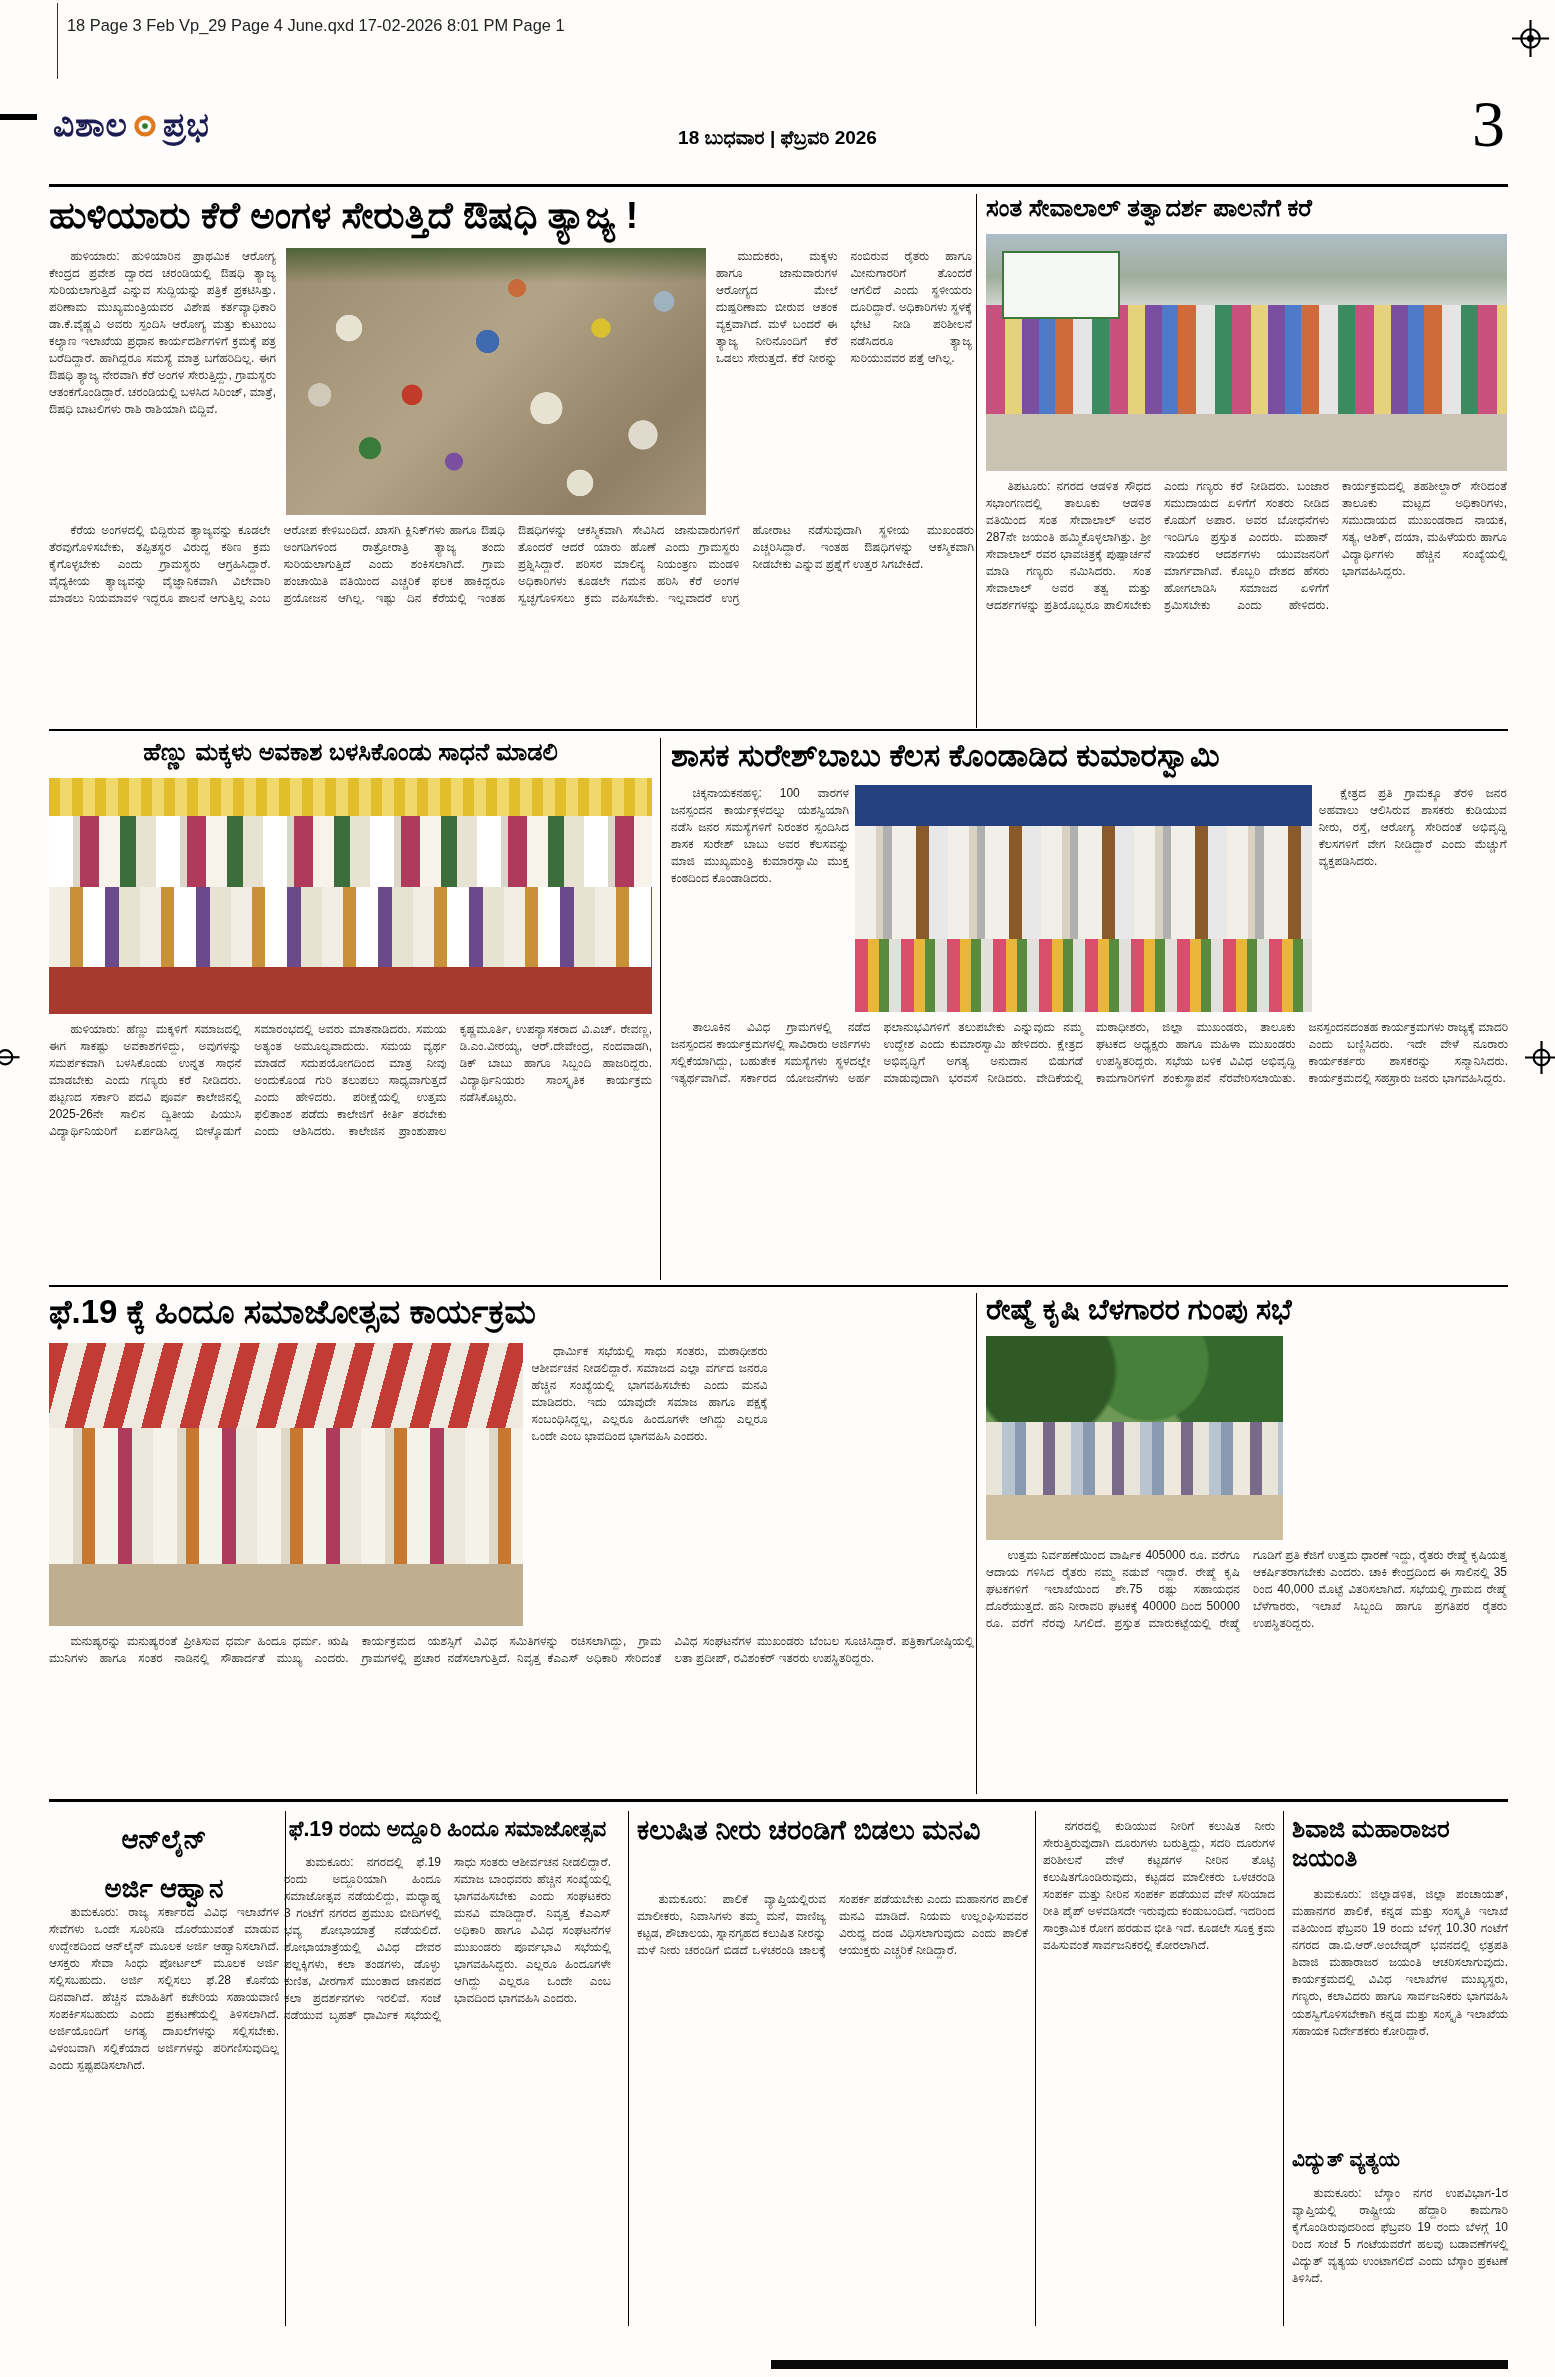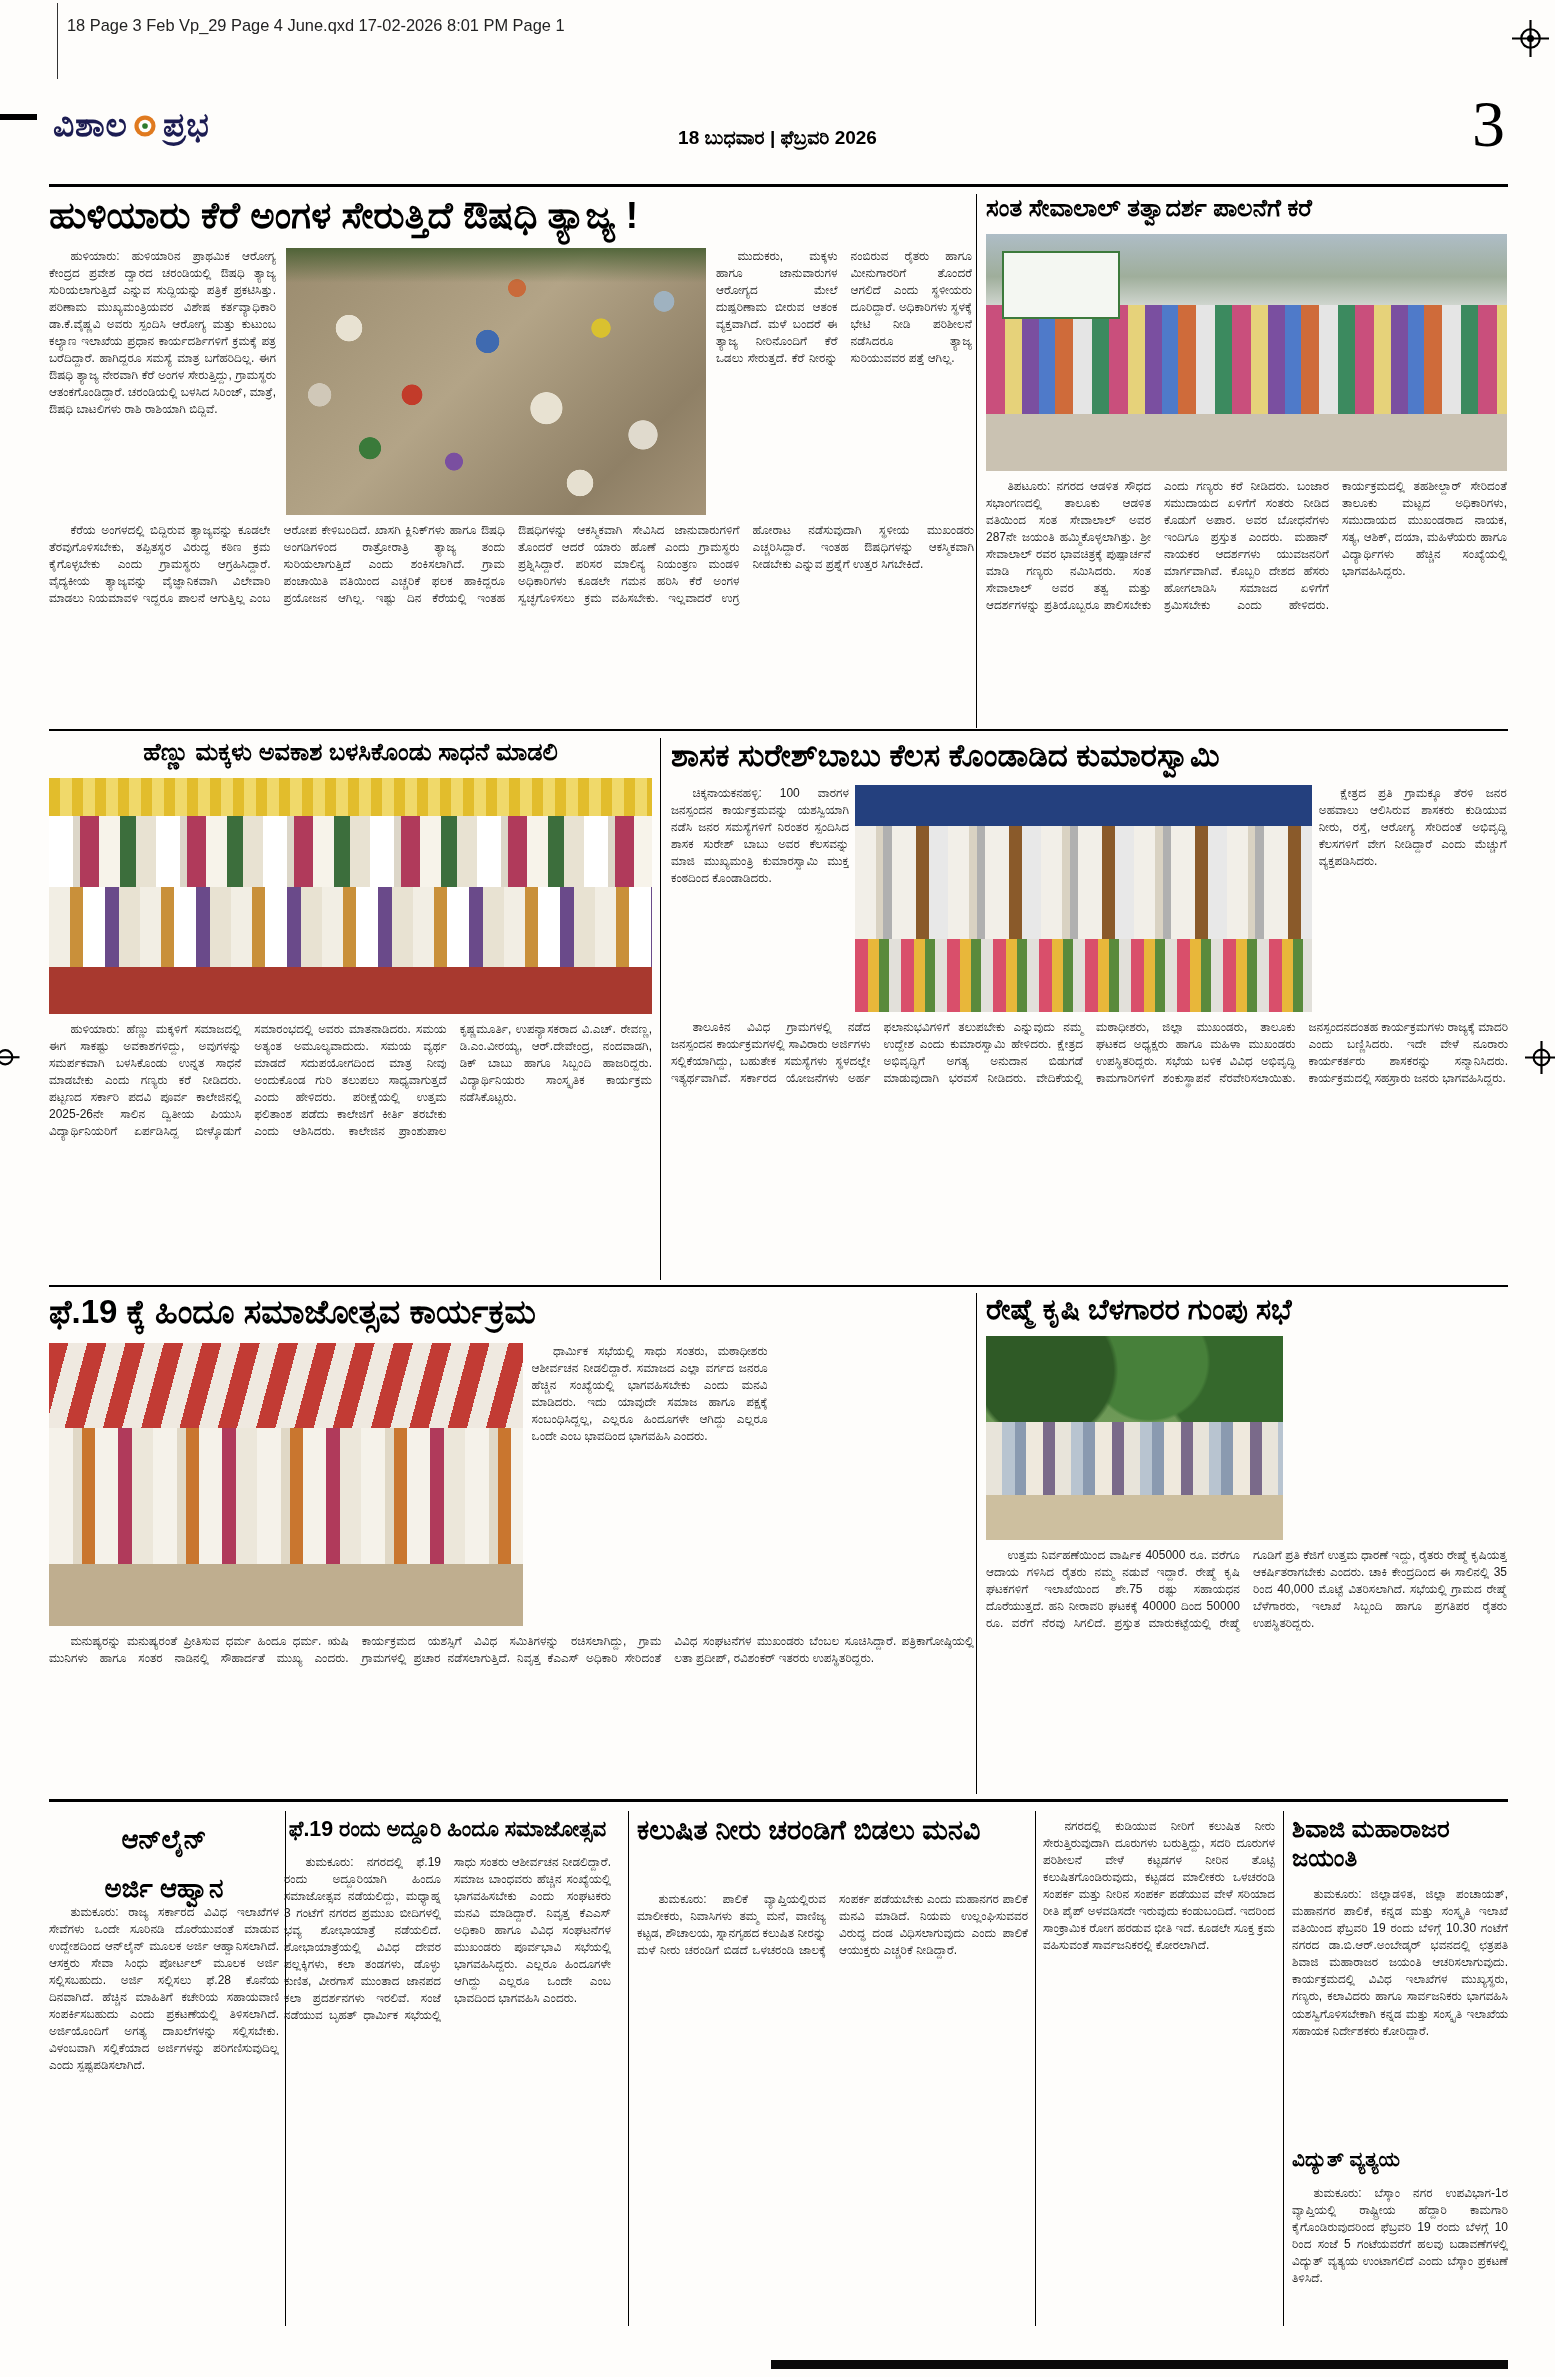--- a/index.html
+++ b/index.html
@@ -158,21 +158,21 @@
       <div class="carpet"></div>
     </div>
     <div class="body-txt cols3" style="margin-top:7.1px;height:254px">ಹುಳಿಯಾರು: ಹೆಣ್ಣು ಮಕ್ಕಳಿಗೆ ಸಮಾಜದಲ್ಲಿ ಈಗ ಸಾಕಷ್ಟು ಅವಕಾಶಗಳಿದ್ದು, ಅವುಗಳನ್ನು ಸಮರ್ಪಕವಾಗಿ ಬಳಸಿಕೊಂಡು ಉನ್ನತ ಸಾಧನೆ ಮಾಡಬೇಕು ಎಂದು ಗಣ್ಯರು ಕರೆ ನೀಡಿದರು. ಪಟ್ಟಣದ ಸರ್ಕಾರಿ ಪದವಿ ಪೂರ್ವ ಕಾಲೇಜಿನಲ್ಲಿ 2025-26ನೇ ಸಾಲಿನ ದ್ವಿತೀಯ ಪಿಯುಸಿ ವಿದ್ಯಾರ್ಥಿನಿಯರಿಗೆ ಏರ್ಪಡಿಸಿದ್ದ ಬೀಳ್ಕೊಡುಗೆ ಸಮಾರಂಭದಲ್ಲಿ ಅವರು ಮಾತನಾಡಿದರು. ಸಮಯ ಅತ್ಯಂತ ಅಮೂಲ್ಯವಾದುದು. ಸಮಯ ವ್ಯರ್ಥ ಮಾಡದೆ ಸದುಪಯೋಗದಿಂದ ಮಾತ್ರ ನೀವು ಅಂದುಕೊಂಡ ಗುರಿ ತಲುಪಲು ಸಾಧ್ಯವಾಗುತ್ತದೆ ಎಂದು ಹೇಳಿದರು. ಪರೀಕ್ಷೆಯಲ್ಲಿ ಉತ್ತಮ ಫಲಿತಾಂಶ ಪಡೆದು ಕಾಲೇಜಿಗೆ ಕೀರ್ತಿ ತರಬೇಕು ಎಂದು ಆಶಿಸಿದರು. ಕಾಲೇಜಿನ ಪ್ರಾಂಶುಪಾಲ ಕೃಷ್ಣಮೂರ್ತಿ, ಉಪನ್ಯಾಸಕರಾದ ವಿ.ಎಚ್. ರೇವಣ್ಣ, ಡಿ.ಎಂ.ವೀರಯ್ಯ, ಆರ್.ದೇವೇಂದ್ರ, ನಂದವಾಡಗಿ, ಡಿಕ್ ಬಾಬು ಹಾಗೂ ಸಿಬ್ಬಂದಿ ಹಾಜರಿದ್ದರು. ವಿದ್ಯಾರ್ಥಿನಿಯರು ಸಾಂಸ್ಕೃತಿಕ ಕಾರ್ಯಕ್ರಮ ನಡೆಸಿಕೊಟ್ಟರು.</div>
   </div>
 
   <div class="vline" style="left:660px;top:738px;height:542px"></div>
 
   <div class="article" style="left:671px;top:738px;width:837px;height:541px">
     <div class="hl" style="font-size:31px;height:47px">ಶಾಸಕ ಸುರೇಶ್‌ಬಾಬು ಕೆಲಸ ಕೊಂಡಾಡಿದ ಕುಮಾರಸ್ವಾಮಿ</div>
     <div class="row" style="gap:6.4px;height:227px">
-      <div class="body-txt" style="width:178px;height:227px">ಚಿಕ್ಕನಾಯಕನಹಳ್ಳಿ: 100 ವಾರಗಳ ಜನಸ್ಪಂದನ ಕಾರ್ಯಕ್ರಮವನ್ನು ಯಶಸ್ವಿಯಾಗಿ ನಡೆಸಿ ಜನರ ಸಮಸ್ಯೆಗಳಿಗೆ ನಿರಂತರ ಸ್ಪಂದಿಸಿದ ಶಾಸಕ ಸುರೇಶ್ ಬಾಬು ಅವರ ಕೆಲಸವನ್ನು ಮಾಜಿ ಮುಖ್ಯಮಂತ್ರಿ ಕುಮಾರಸ್ವಾಮಿ ಮುಕ್ತ ಕಂಠದಿಂದ ಕೊಂಡಾಡಿದರು.</div>
+      <div class="body-txt" style="width:178px;height:227px">ಚಿಕ್ಕನಾಯಕನಹಳ್ಳಿ: 100 ವಾರಗಳ ಜನಸ್ಪಂದನ ಕಾರ್ಯಕ್ಗಳದಲ್ನು ಯಶಸ್ವಿಯಾಗಿ ನಡೆಸಿ ಜನರ ಸಮಸ್ಯೆಗಳಿಗೆ ನಿರಂತರ ಸ್ಪಂದಿಸಿದ ಶಾಸಕ ಸುರೇಶ್ ಬಾಬು ಅವರ ಕೆಲಸವನ್ನು ಮಾಜಿ ಮುಖ್ಯಮಂತ್ರಿ ಕುಮಾರಸ್ವಾಮಿ ಮುಕ್ತ ಕಂಠದಿಂದ ಕೊಂಡಾಡಿದರು.</div>
       <div class="photo ph-stage" style="width:457px;height:227px">
         <div class="banner"></div>
         <div class="people"></div>
         <div class="flowers"></div>
       </div>
       <div class="body-txt" style="width:188px;height:227px">ಕ್ಷೇತ್ರದ ಪ್ರತಿ ಗ್ರಾಮಕ್ಕೂ ತೆರಳಿ ಜನರ ಅಹವಾಲು ಆಲಿಸಿರುವ ಶಾಸಕರು ಕುಡಿಯುವ ನೀರು, ರಸ್ತೆ, ಆರೋಗ್ಯ ಸೇರಿದಂತೆ ಅಭಿವೃದ್ಧಿ ಕೆಲಸಗಳಿಗೆ ವೇಗ ನೀಡಿದ್ದಾರೆ ಎಂದು ಮೆಚ್ಚುಗೆ ವ್ಯಕ್ತಪಡಿಸಿದರು.</div>
     </div>
     <div class="body-txt cols4" style="margin-top:7.1px;height:254px">ತಾಲೂಕಿನ ವಿವಿಧ ಗ್ರಾಮಗಳಲ್ಲಿ ನಡೆದ ಜನಸ್ಪಂದನ ಕಾರ್ಯಕ್ರಮಗಳಲ್ಲಿ ಸಾವಿರಾರು ಅರ್ಜಿಗಳು ಸಲ್ಲಿಕೆಯಾಗಿದ್ದು, ಬಹುತೇಕ ಸಮಸ್ಯೆಗಳು ಸ್ಥಳದಲ್ಲೇ ಇತ್ಯರ್ಥವಾಗಿವೆ. ಸರ್ಕಾರದ ಯೋಜನೆಗಳು ಅರ್ಹ ಫಲಾನುಭವಿಗಳಿಗೆ ತಲುಪಬೇಕು ಎನ್ನುವುದು ನಮ್ಮ ಉದ್ದೇಶ ಎಂದು ಕುಮಾರಸ್ವಾಮಿ ಹೇಳಿದರು. ಕ್ಷೇತ್ರದ ಅಭಿವೃದ್ಧಿಗೆ ಅಗತ್ಯ ಅನುದಾನ ಬಿಡುಗಡೆ ಮಾಡುವುದಾಗಿ ಭರವಸೆ ನೀಡಿದರು. ವೇದಿಕೆಯಲ್ಲಿ ಮಠಾಧೀಶರು, ಜಿಲ್ಲಾ ಮುಖಂಡರು, ತಾಲೂಕು ಘಟಕದ ಅಧ್ಯಕ್ಷರು ಹಾಗೂ ಮಹಿಳಾ ಮುಖಂಡರು ಉಪಸ್ಥಿತರಿದ್ದರು. ಸಭೆಯ ಬಳಿಕ ವಿವಿಧ ಅಭಿವೃದ್ಧಿ ಕಾಮಗಾರಿಗಳಿಗೆ ಶಂಕುಸ್ಥಾಪನೆ ನೆರವೇರಿಸಲಾಯಿತು. ಜನಸ್ಪಂದನದಂತಹ ಕಾರ್ಯಕ್ರಮಗಳು ರಾಜ್ಯಕ್ಕೆ ಮಾದರಿ ಎಂದು ಬಣ್ಣಿಸಿದರು. ಇದೇ ವೇಳೆ ನೂರಾರು ಕಾರ್ಯಕರ್ತರು ಶಾಸಕರನ್ನು ಸನ್ಮಾನಿಸಿದರು. ಕಾರ್ಯಕ್ರಮದಲ್ಲಿ ಸಹಸ್ರಾರು ಜನರು ಭಾಗವಹಿಸಿದ್ದರು.</div>
   </div>
 

